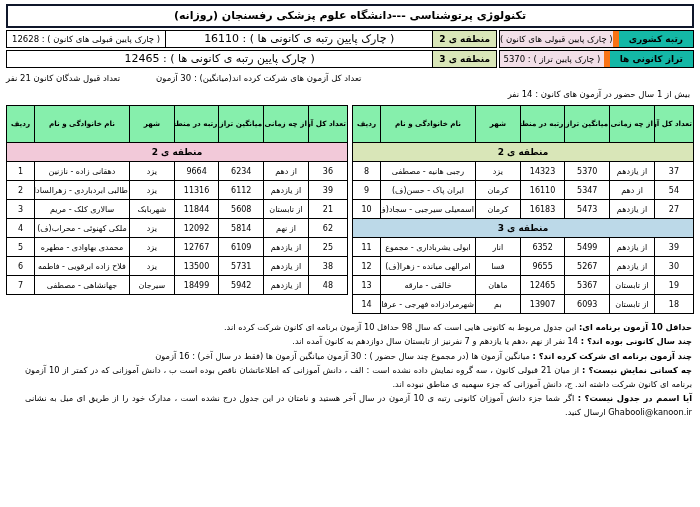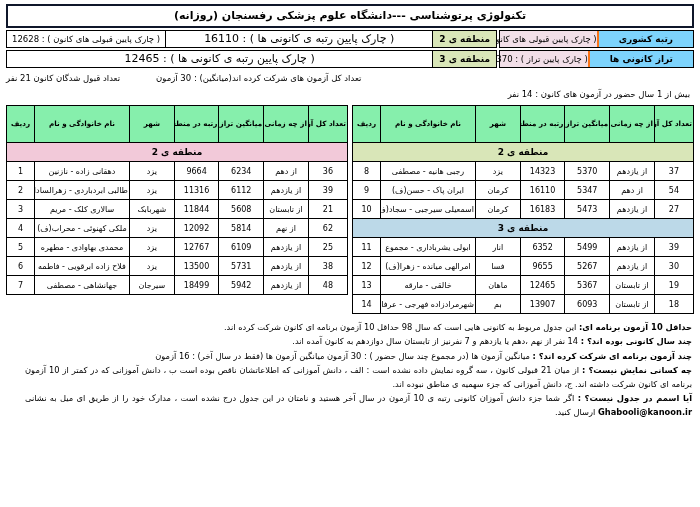--- a/index.html
+++ b/index.html
@@ -61,24 +61,24 @@
   }
   .rank-row{
     display:flex;
     border:1px solid #000;
     height:16px;
     line-height:16px;
     margin-bottom:2px;
     background:#f2dfe8;
   }
   .rank-label{
-    background:#7dd3fc;
-    font-weight:bold;
-    padding:0 20px;
-    border-left:2px solid #f97316;
+    background:#14b8a6;
+    font-weight:bold;
+    padding:0 10px;
+    border-left:6px solid #f97316;
     font-size:9px;
     white-space:nowrap;
   }
   .rank-val{
     flex:1 1 auto;
     text-align:center;
     font-size:8.5px;
     white-space:nowrap;
   }
   .center-note{
@@ -147,21 +147,21 @@
   
   .notes{
     margin-top:7px;
     font-size:8.3px;
     line-height:1.62;
     text-align:justify;
     padding:0 2px;
   }
   .notes p{margin:0 0 1px 17px;}
   .q{font-weight:bold;}
-  .mail{direction:ltr;unicode-bidi:embed;display:inline-block;font-weight:bold;}
+  .mail{direction:ltr;unicode-bidi:embed;display:inline-block;}
 </style>
 </head>
 <body>
 
 <div class="page">
 
   <div class="title-bar">تکنولوژی پرتوشناسی ---دانشگاه علوم پزشکی رفسنجان (روزانه)</div>
 
   <div class="subhead">
 

